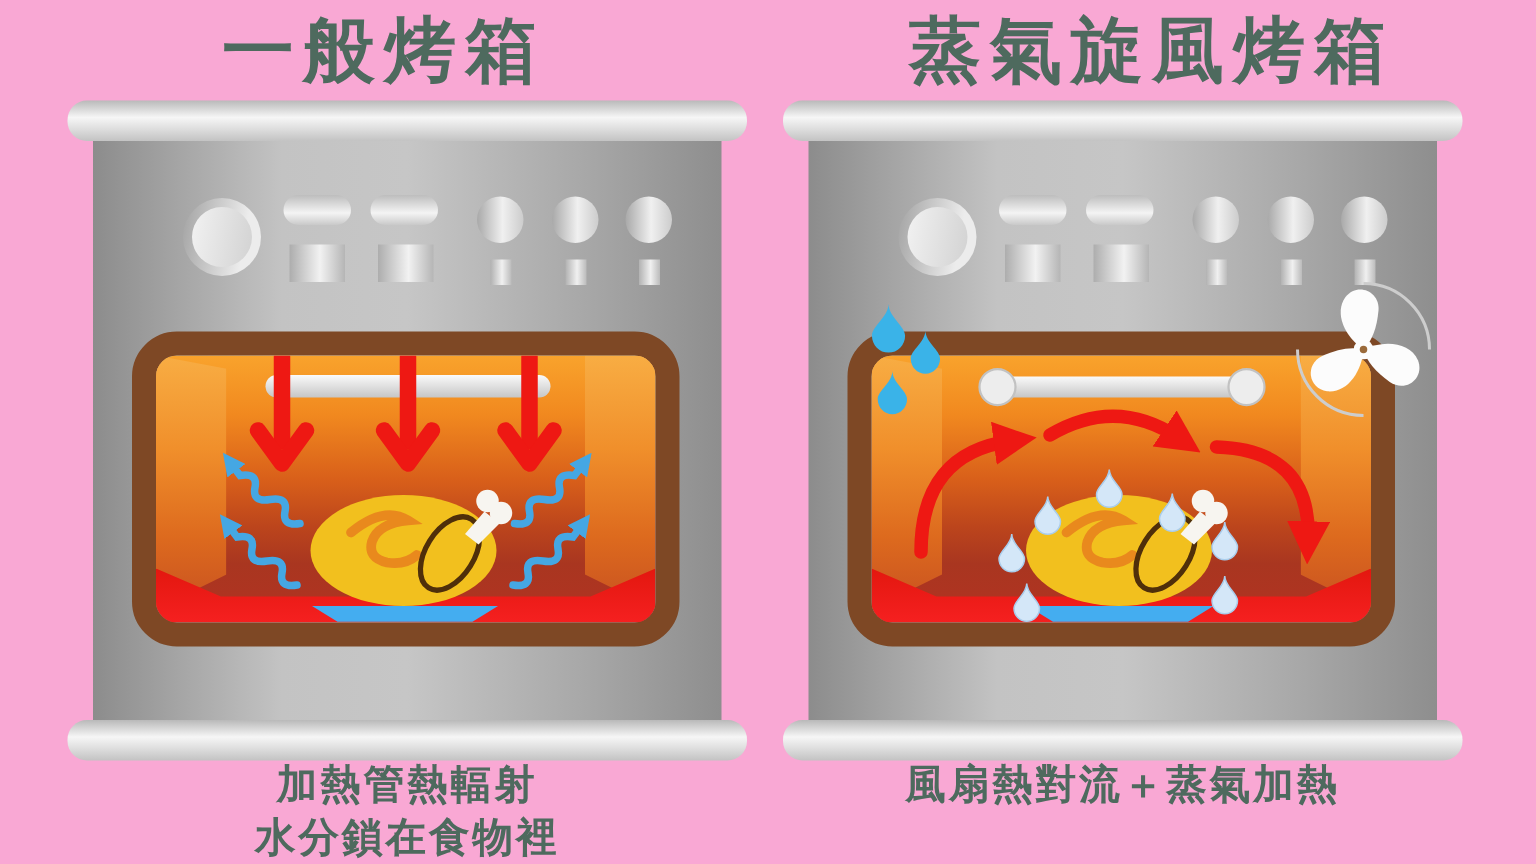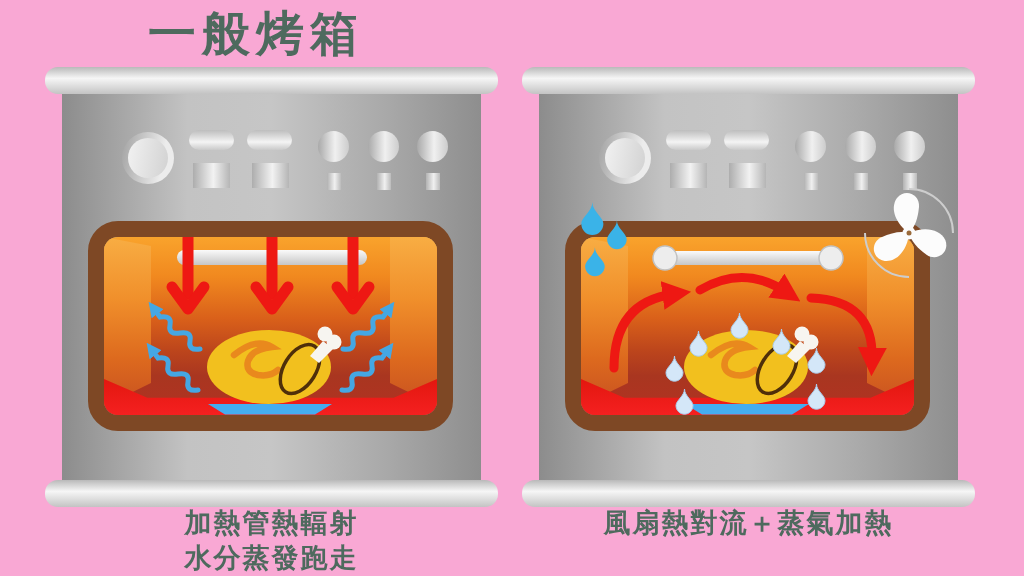--- a/index.html
+++ b/index.html
@@ -104,20 +104,21 @@
           <ellipse cx="196" cy="132" rx="16" ry="27" fill="#f2c01e" stroke="#4f2f0a" stroke-width="3.5"></ellipse>
         </g>
         <path d="M206,119 L219,104 L229,112 L215,126 Z" fill="#f7f5f0"></path>
         <circle cx="221" cy="97" r="7.5" fill="#f7f5f0"></circle>
         <circle cx="230" cy="105" r="7.5" fill="#f7f5f0"></circle>
       </g>
     </defs>
   </svg>
 
   <div class="half-title" style="left:0">一般烤箱</div>
+  <div class="half-title" style="left:512px">蒸氣旋風烤箱</div>
 
   <div class="panel" style="left:45px">
     <div class="oven-body">
       <div class="knob-large">
           <div class="inner"></div>
         </div>
       <div class="pill" style="left:127px"></div>
       <div class="pill" style="left:185px"></div>
       <div class="btn-rect" style="left:131px"></div>
       <div class="btn-rect" style="left:190px"></div>
@@ -151,21 +152,21 @@
           <path d="M239,112 Q251,114 249,104 Q247,94 259,96 Q271,98 269,88 Q267,78 279,80 L285,72" marker-end="url(#mblue)"></path>
           <path d="M238,153 Q250,155 248,145 Q246,135 258,137 Q270,139 268,129 Q266,119 278,121 L284,113" marker-end="url(#mblue)"></path>
         </g>
       </svg>
     </div>
 
     <div class="rail top"></div>
     <div class="rail bottom"></div>
 
     <div class="caption l1">加熱管熱輻射</div>
-    <div class="caption l2">水分蒸發跑走</div>
+    <div class="caption l2">水分鎖在食物裡</div>
   </div>
 
   <div class="panel" style="left:522px">
     <div class="oven-body">
       <div class="knob-large">
           <div class="inner"></div>
         </div>
       <div class="pill" style="left:127px"></div>
       <div class="pill" style="left:185px"></div>
       <div class="btn-rect" style="left:131px"></div>

